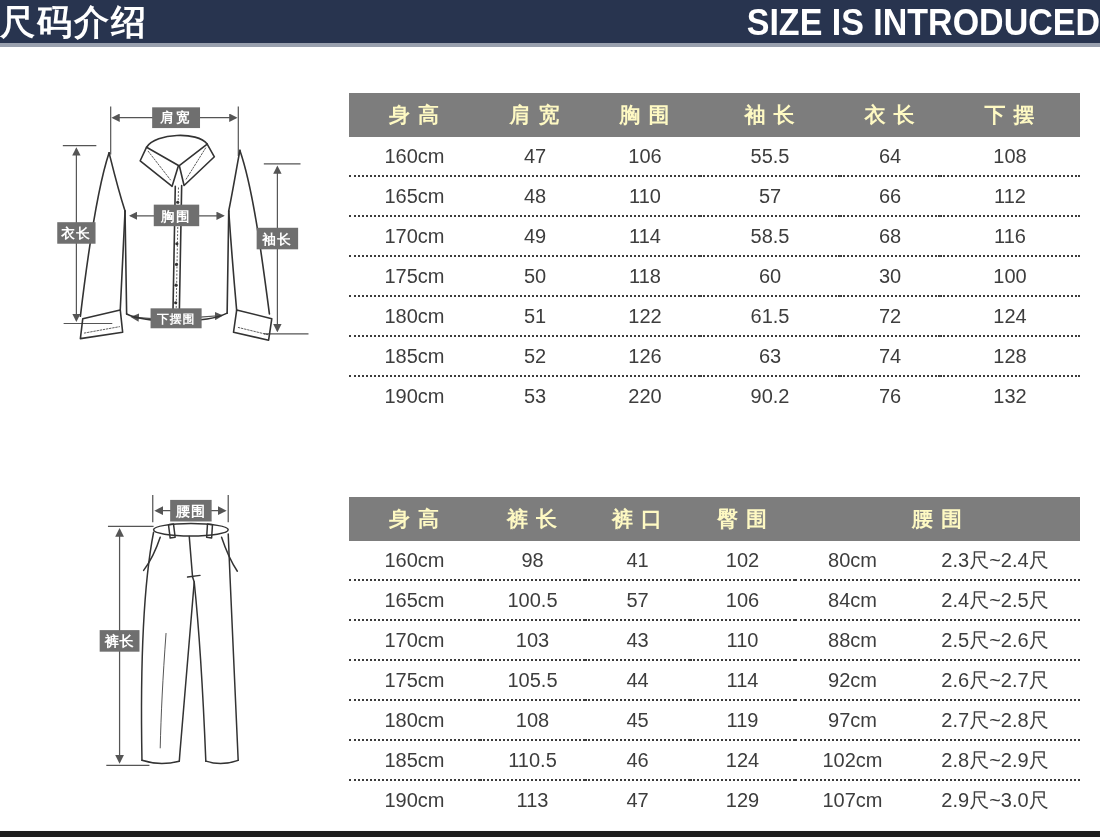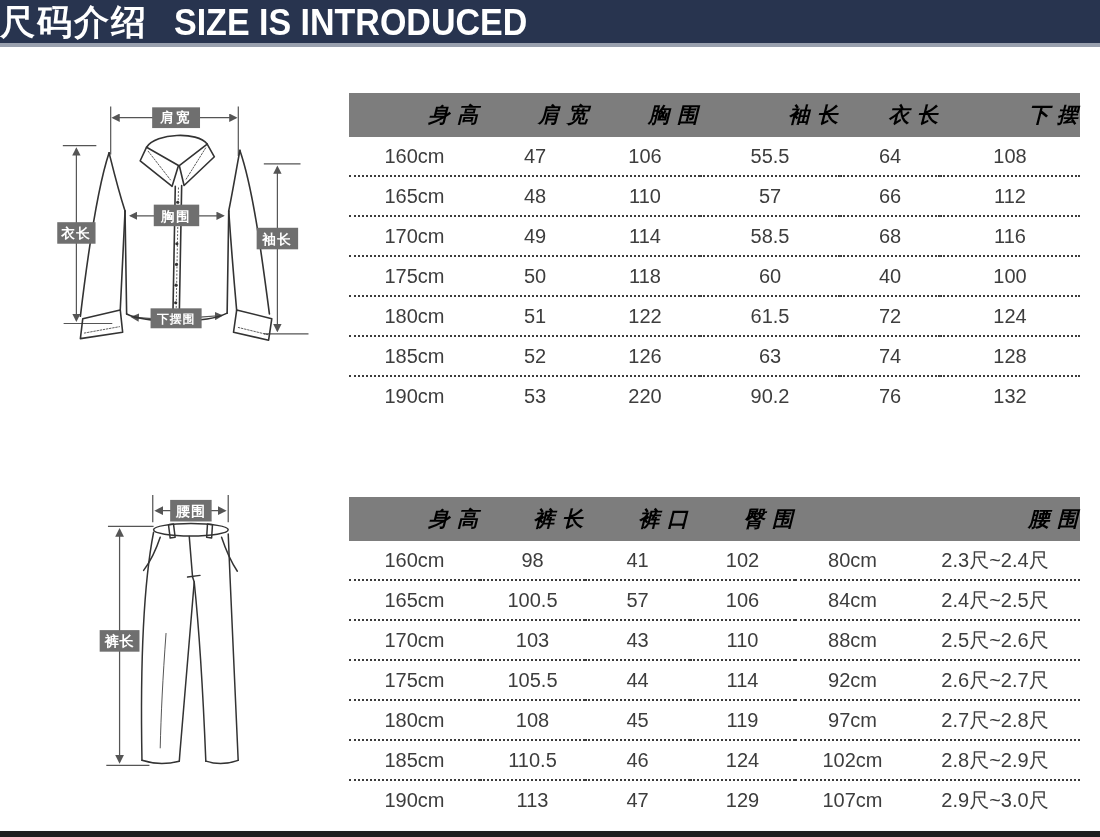--- a/index.html
+++ b/index.html
@@ -4,30 +4,30 @@
 <style>
   html,body{margin:0;padding:0;background:#fff;}
   .page{
     position:relative;width:1100px;height:837px;background:#ffffff;overflow:hidden;
     font-family:"Liberation Sans","DejaVu Sans",sans-serif;
   }
   
   .banner{
     position:absolute;left:0;top:0;width:1100px;height:43px;
     background:#28344f;border-bottom:4px solid #99a0ae;
-    display:flex;align-items:center;justify-content:flex-start;gap:26px;
+    display:flex;align-items:center;justify-content:space-between;gap:26px;
   }
   .banner .zh{color:#fff;font-size:35px;font-weight:bold;letter-spacing:2px;line-height:1;}
   .banner .en{color:#fff;font-size:34px;font-weight:bold;letter-spacing:0px;line-height:1;transform:scaleY(1.08);}
   
   .tbl{position:absolute;}
   .tbl table{border-collapse:collapse;table-layout:fixed;width:731px;}
   .tbl th{
-    background:#7d7d7d;color:#000000;height:42px;
-    font-size:21px;font-weight:bold;letter-spacing:1px;text-align:right;font-style:italic;
+    background:#7d7d7d;color:#fef9c3;height:42px;
+    font-size:21px;font-weight:bold;letter-spacing:1px;text-align:center;
   }
   .tbl td{
     height:38px;text-align:center;font-size:20px;color:#3d3d3d;padding:0;
   }
   .tbl th:last-child,.tbl td:last-child{}
   .tbl tbody tr:not(:last-child) td{border-bottom:2px dotted #3c3c3c;}
   
   .diagram{position:absolute;}
   .dimtext{fill:#ffffff;font-family:"Liberation Sans","DejaVu Sans",sans-serif;font-weight:bold;}
   
@@ -194,21 +194,21 @@
             <td>114</td>
             <td>58.5</td>
             <td>68</td>
             <td>116</td>
           </tr>
           <tr>
             <td>175cm</td>
             <td>50</td>
             <td>118</td>
             <td>60</td>
-            <td>40</td>
+            <td>30</td>
             <td>100</td>
           </tr>
           <tr>
             <td>180cm</td>
             <td>51</td>
             <td>122</td>
             <td>61.5</td>
             <td>72</td>
             <td>124</td>
           </tr>

